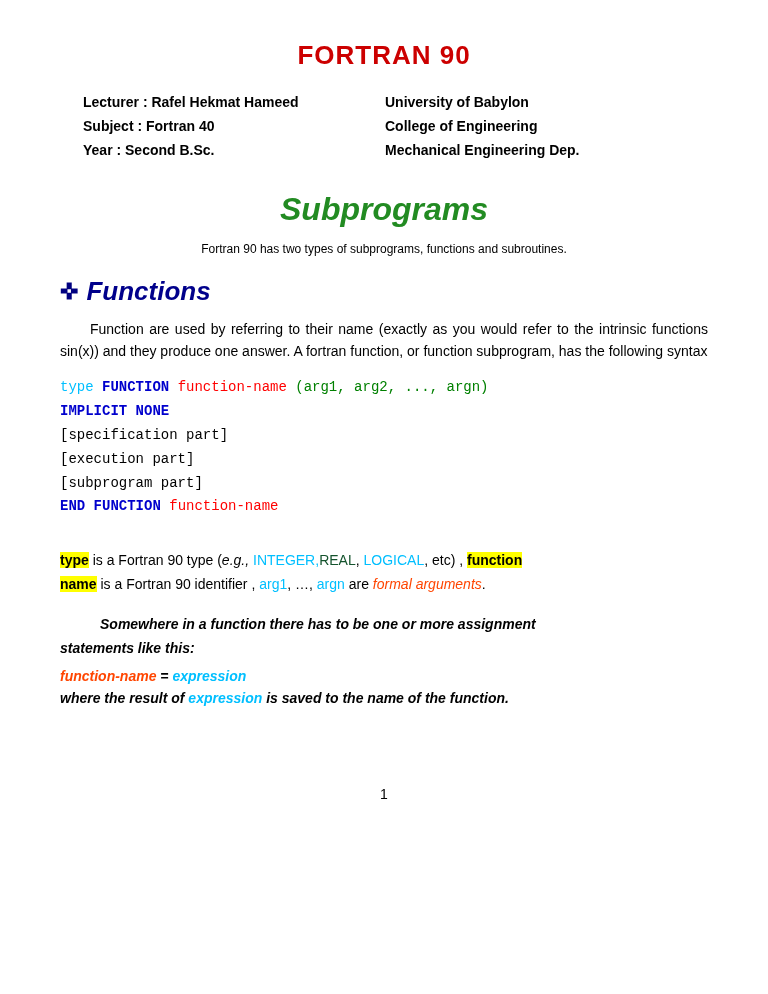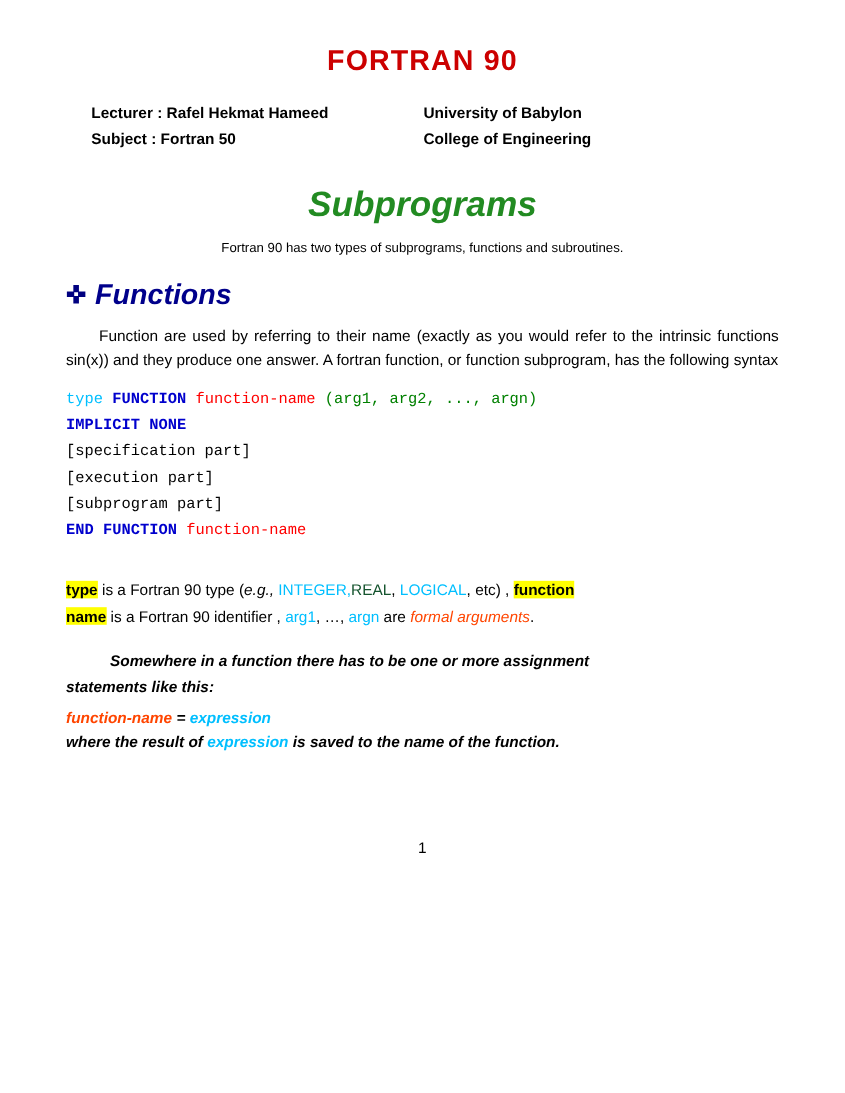--- a/index.html
+++ b/index.html
@@ -157,22 +157,26 @@
 
 <div class="page-title">FORTRAN 90</div>
 
 <table class="header-table">
   <tbody>
       <tr>
     <td>Lecturer : Rafel Hekmat Hameed</td>
     <td>University of Babylon</td>
   </tr>
   <tr>
-    <td>Subject : Fortran 50</td>
+    <td>Subject : Fortran 40</td>
     <td>College of Engineering</td>
+  </tr>
+  <tr>
+    <td>Year : Second B.Sc.</td>
+    <td>Mechanical Engineering Dep.</td>
   </tr>
 </tbody>
   </table>
 
 <div class="section-title-subprograms">Subprograms</div>
 
 <p class="intro-text">Fortran 90 has two types of subprograms, functions and subroutines.</p>
 
 <div class="functions-heading">
   <span class="arrow-icon">✜</span>

